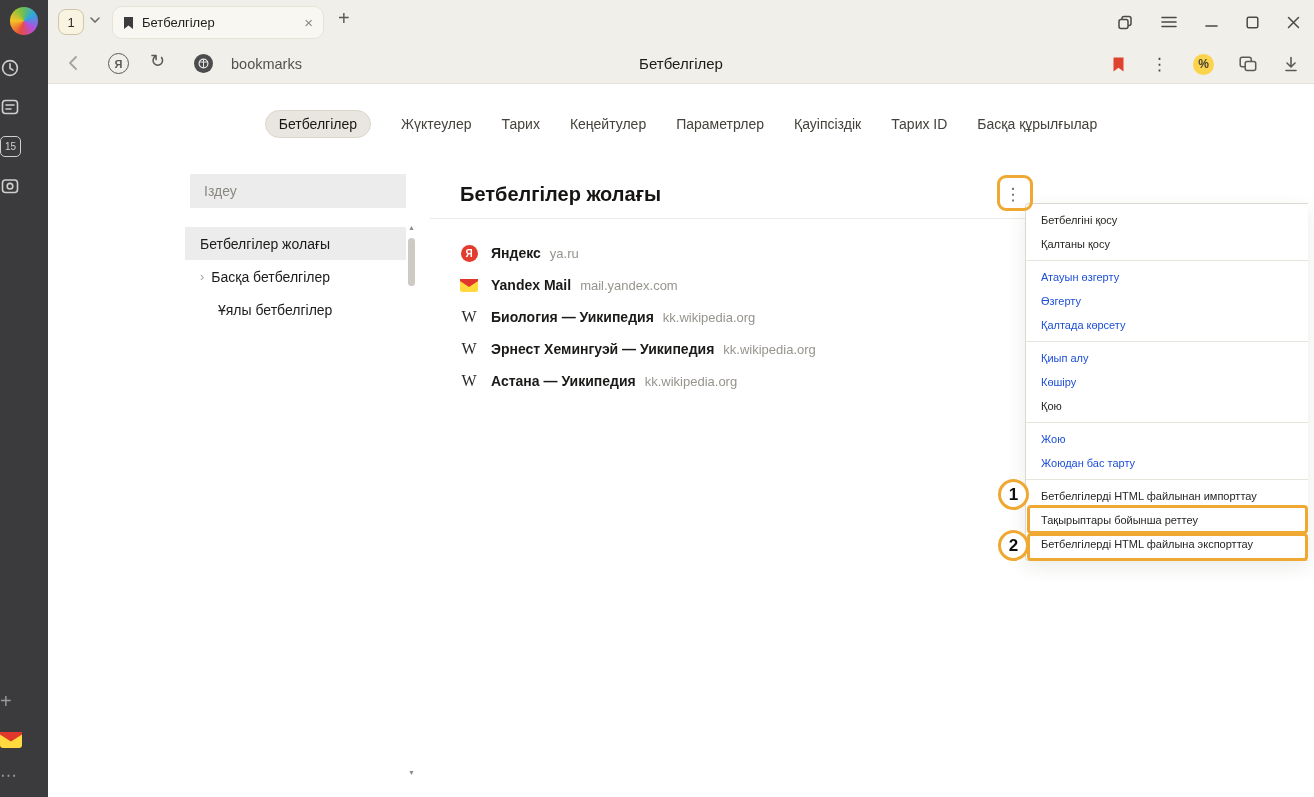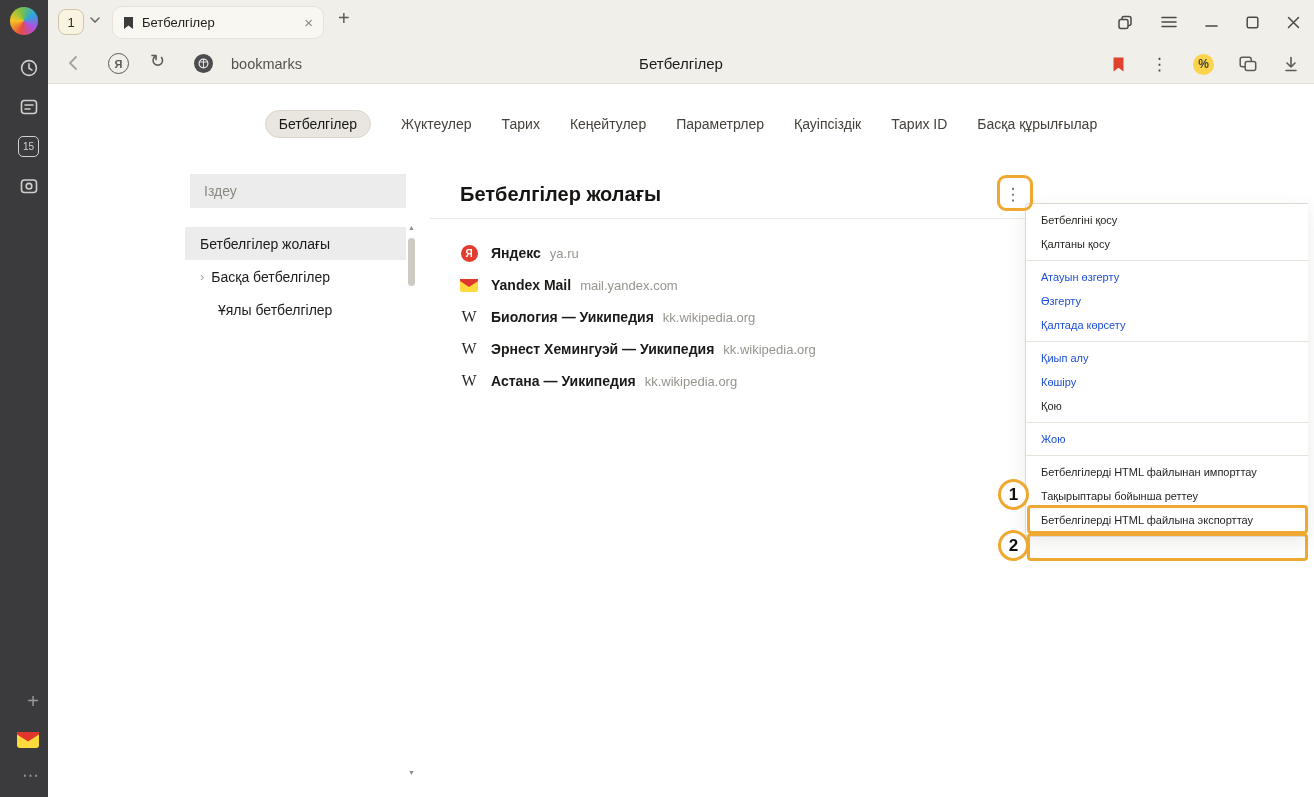--- a/index.html
+++ b/index.html
@@ -3,21 +3,21 @@
 <meta charset="utf-8">
 <style>
   html,body{margin:0;padding:0;background:#dcdcdc;}
   .window{position:relative;width:1314px;height:797px;background:#fff;overflow:hidden;
           font-family:"Liberation Sans",sans-serif;-webkit-font-smoothing:antialiased;}
 
   
   .rail{position:absolute;left:0;top:0;width:48px;height:797px;background:#3b3b3d;z-index:6;}
   .rail-logo{position:absolute;left:10px;top:7px;width:28px;height:28px;border-radius:50%;
              background:conic-gradient(from 200deg,#e84d3d,#f7c325,#7ac143,#2aa7de,#b44fe0,#e84d3d);}
-  .rail-btn{position:absolute;left:0;width:39px;height:34px;display:flex;align-items:center;justify-content:flex-end;color:#cfcfcf;}
+  .rail-btn{position:absolute;left:0;width:28px;height:34px;display:flex;align-items:center;justify-content:flex-start;color:#cfcfcf;}
   .rail-tile{width:21px;height:21px;border:1.5px solid #cfcfcf;border-radius:5px;font-size:10px;color:#cfcfcf;
              display:flex;align-items:center;justify-content:center;box-sizing:border-box;}
   .rail-plus{font-size:20px;color:#9a9a9a;}
   .rail-more{font-size:17px;color:#9a9a9a;}
 
   
   .tabbar{position:absolute;left:48px;top:0;width:1266px;height:44px;background:#f1efe9;}
   .tab-counter{position:absolute;left:10px;top:9px;width:26px;height:26px;border-radius:8px;background:#f9f3e2;
                border:1px solid #cfc5a9;font-size:13px;color:#2e2c28;display:flex;align-items:center;justify-content:center;box-sizing:border-box;}
   .tab-chevron{position:absolute;left:42px;top:17px;}
@@ -331,20 +331,21 @@
       <div class="menu-item disabled">Өзгерту</div>
       <div class="menu-item disabled">Қалтада көрсету</div>
     </div>
     <div class="menu-group">
       <div class="menu-item disabled">Қиып алу</div>
       <div class="menu-item disabled">Көшіру</div>
       <div class="menu-item">Қою</div>
     </div>
     <div class="menu-group">
       <div class="menu-item disabled">Жою</div>
+      <div class="menu-item disabled">Жоюдан бас тарту</div>
     </div>
     <div class="menu-group">
       <div class="menu-item">Бетбелгілерді HTML файлынан импорттау</div>
       <div class="menu-item">Тақырыптары бойынша реттеу</div>
       <div class="menu-item">Бетбелгілерді HTML файлына экспорттау</div>
     </div>
   </div>
 
   <div class="hl hl-kebab"></div>
   <div class="hl hl-import"></div>

